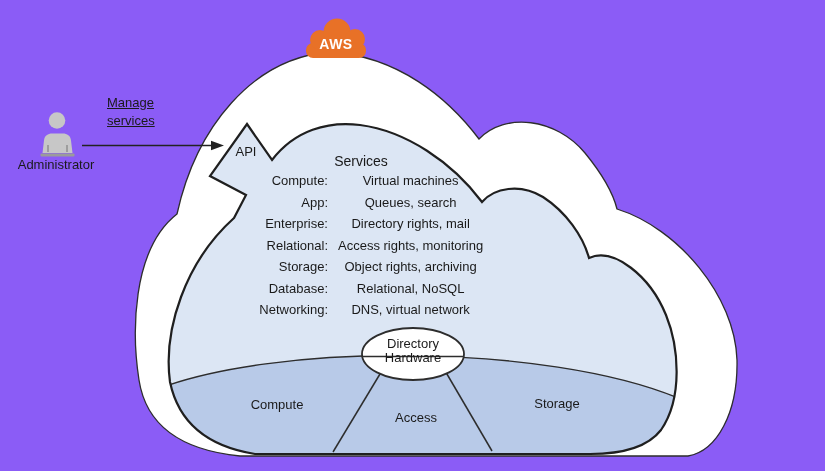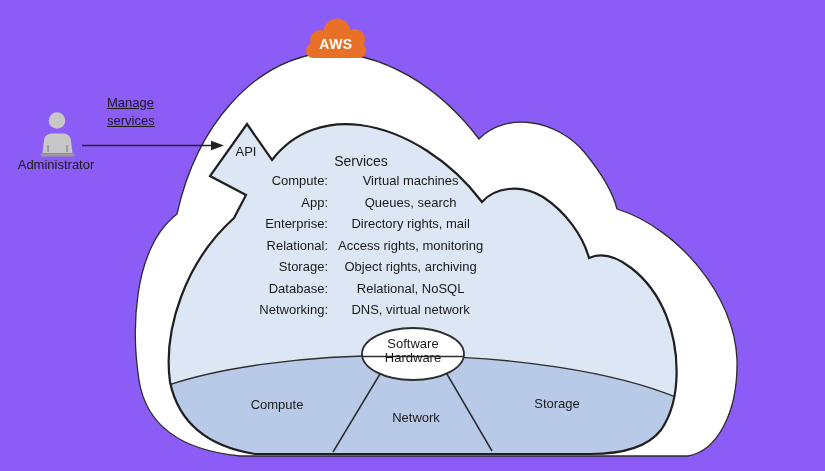--- a/index.html
+++ b/index.html
@@ -124,20 +124,20 @@
     <div class="svc-cat">Relational:</div>
     <div class="svc-val">Access rights, monitoring</div>
     <div class="svc-cat">Storage:</div>
     <div class="svc-val">Object rights, archiving</div>
     <div class="svc-cat">Database:</div>
     <div class="svc-val">Relational, NoSQL</div>
     <div class="svc-cat">Networking:</div>
     <div class="svc-val">DNS, virtual network</div>
   </div>
 
-  <div class="label centered" style="left:413px;top:336px;">Software</div>
+  <div class="label centered" style="left:413px;top:336px;">Directory</div>
   <div class="label centered" style="left:413px;top:350px;">Hardware</div>
 
   <div class="label centered" style="left:277px;top:397px;">Compute</div>
-  <div class="label centered" style="left:416px;top:410px;">Network</div>
+  <div class="label centered" style="left:416px;top:410px;">Access</div>
   <div class="label centered" style="left:557px;top:396px;">Storage</div>
 
 </div>
 
 </body></html>

